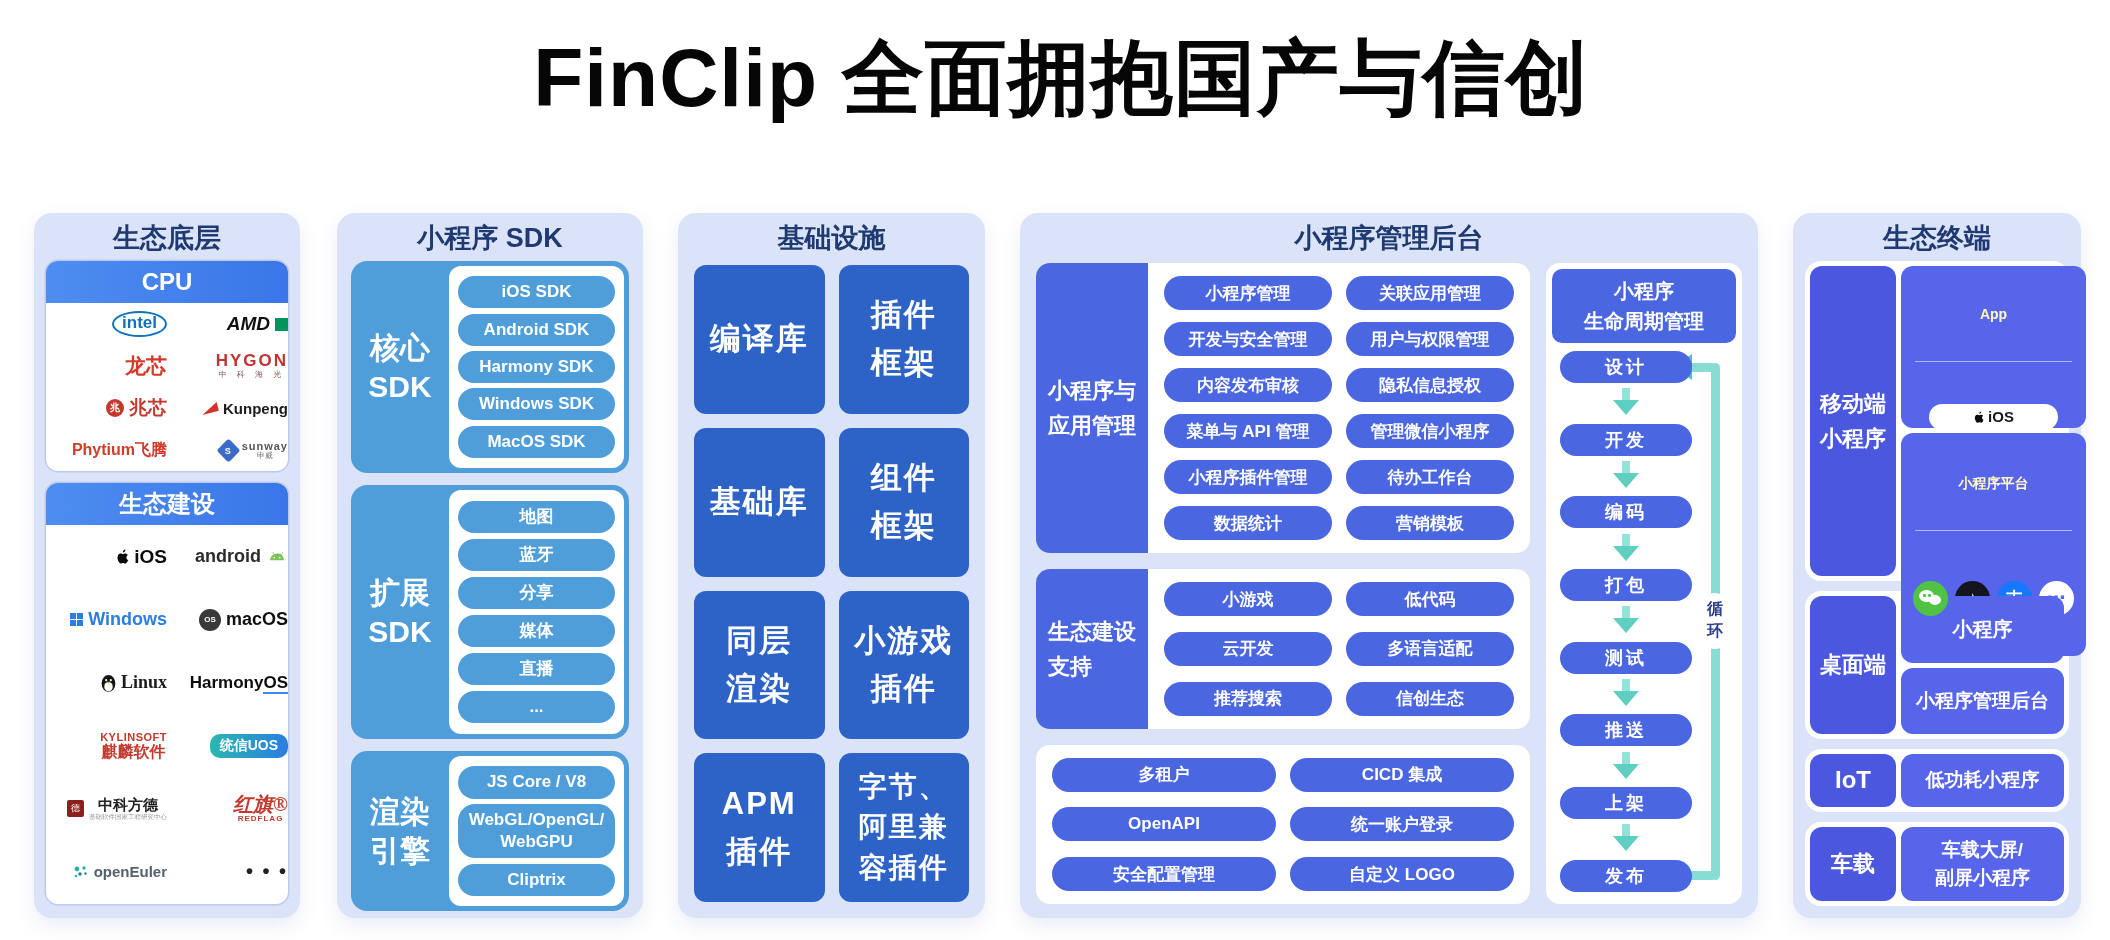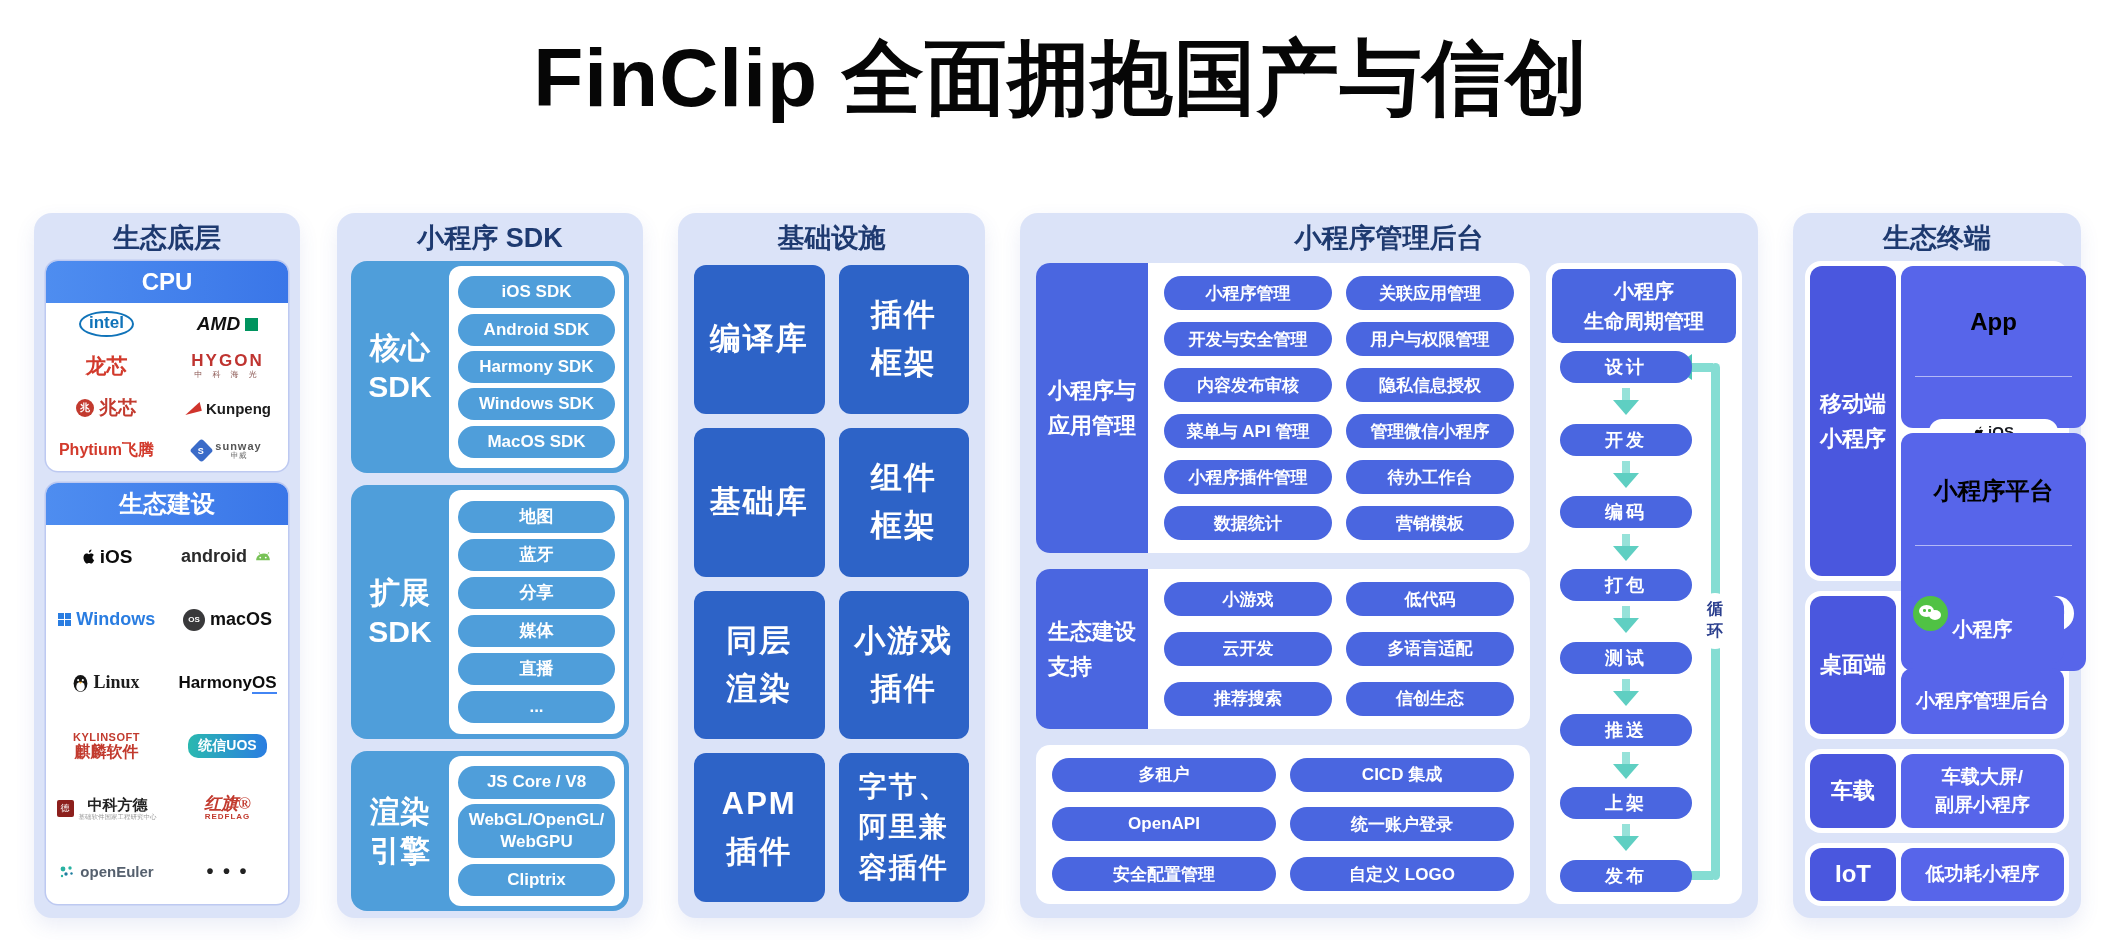--- a/index.html
+++ b/index.html
@@ -16,21 +16,21 @@
   #col-term  { left:1793px; width:288px; }
   .col-title { height:48px; line-height:50px; text-align:center; font-size:27px; font-weight:800; color:#1e3a70; }
 
   
   .eco-card { margin:0 12px; background:#fff; border-radius:12px; overflow:hidden; box-shadow:0 0 0 1.5px rgba(80,110,220,.22); }
   .eco-header { height:42px; line-height:42px; text-align:center; color:#fff; font-size:24px; font-weight:700;
                 background:linear-gradient(90deg,#4e8df0,#3a76e8); }
   .logo-grid { display:grid; grid-template-columns:1fr 1fr; }
   .cpu-grid .cell { height:42px; }
   .os-grid  .cell { height:63px; }
-  .cell { display:flex; align-items:center; justify-content:center; gap:5px; overflow:hidden; }
+  .cell { display:flex; align-items:center; justify-content:flex-end; gap:5px; overflow:hidden; }
   .stack { display:flex; flex-direction:column; align-items:center; line-height:1.1; }
 
   .lg-intel { color:#1073b9; font-size:17px; font-weight:600; border:2px solid #1073b9; border-radius:50%; padding:0 8px 2px; }
   .lg-amd { color:#111; font-size:19px; font-weight:800; font-style:italic; }
   .amd-sq { width:13px; height:13px; background:#00945f; display:inline-block; }
   .lg-loongson { color:#d23a2c; font-size:21px; font-weight:900; }
   .lg-hygon { color:#bf3430; font-size:17px; font-weight:800; letter-spacing:2px; }
   .lg-hygon-sub { color:#8a5550; font-size:8px; letter-spacing:4px; }
   .zx-badge { width:18px; height:18px; border-radius:50%; background:#c23a2e; color:#fff; font-size:10px; font-weight:700;
               display:inline-flex; align-items:center; justify-content:center; }
@@ -56,21 +56,21 @@
   .lg-harmony { color:#0c0c0c; font-size:17px; font-weight:700; }
   .lg-harmony b { border-bottom:2.5px solid #4285f4; font-weight:700; }
   .lg-kylin1 { color:#c23a2e; font-size:11px; font-weight:800; letter-spacing:.5px; }
   .lg-kylin2 { color:#c23a2e; font-size:16px; font-weight:800; }
   .lg-uos { background:linear-gradient(90deg,#2ab8b0,#2a7de1); color:#fff; font-size:14px; font-weight:700;
             border-radius:10px; padding:3px 10px; }
   .fd-badge { width:17px; height:17px; background:#8c1f1c; color:#fff; font-size:9px; display:inline-flex;
               align-items:center; justify-content:center; border-radius:2px; }
   .lg-fangde { color:#222; font-size:15px; font-weight:700; font-family:"Liberation Serif","DejaVu Serif",serif; }
   .lg-fangde-sub { color:#999; font-size:6.5px; }
-  .lg-redflag { color:#c23a2e; font-size:17px; font-weight:800; font-style:italic; font-family:"Liberation Serif","DejaVu Serif",serif; }
+  .lg-redflag { color:#c23a2e; font-size:20px; font-weight:800; font-style:italic; font-family:"Liberation Serif","DejaVu Serif",serif; }
   .lg-redflag-sub { color:#c23a2e; font-size:8px; font-weight:700; letter-spacing:1px; }
   .lg-euler { color:#55606e; font-size:15px; font-weight:700; }
   .lg-more { color:#222; font-size:20px; font-weight:900; letter-spacing:2px; }
 
   
   .sdk-group { margin:0 14px 12px; background:#4f9eda; border-radius:16px; display:flex; overflow:hidden; }
   .sdk-g1 { height:212px; } .sdk-g2 { height:254px; } .sdk-g3 { height:160px; }
   .sdk-label { width:98px; flex:none; display:flex; align-items:center; justify-content:center; color:#fff;
                font-size:30px; font-weight:800; white-space:pre-line; text-align:center; line-height:1.3; }
   .sdk-panel { flex:1; background:#fff; border-radius:12px; margin:5px 5px 5px 0; padding:5px 9px;
@@ -123,21 +123,21 @@
   .term-r1 { height:320px; } .term-r2 { height:148px; } .term-r3 { height:84px; } .term-r4 { height:63px; }
   .term-label { width:86px; flex:none; background:#4a57de; border-radius:12px; color:#fff; font-size:22px; font-weight:700;
                 display:flex; align-items:center; justify-content:center; text-align:center;
                 white-space:pre-line; line-height:1.6; }
   .term-cards { flex:1; display:flex; flex-direction:column; gap:5px; }
   .term-card { background:#5765ea; border-radius:12px; color:#fff; font-weight:700; flex:1;
                display:flex; align-items:center; justify-content:center; text-align:center;
                white-space:pre-line; line-height:1.5; font-size:20px; }
   .app-card { flex:none; height:162px; display:block; padding:8px 12px; }
   .plat-card { display:block; padding:10px 12px; }
-  .tc-title { text-align:center; font-size:24px; font-weight:700; color:#000000; }
+  .tc-title { text-align:center; font-size:14px; font-weight:700; color:#fef9c3; }
   .tc-divider { border-top:1px solid rgba(255,255,255,.55); margin:6px 2px; }
   .os-pill { background:#fff; border-radius:13px; height:26px; margin:6px 16px; color:#15181f; font-size:15px; font-weight:700;
              display:flex; align-items:center; justify-content:center; gap:4px; }
   .os-pill .lg-harmony { font-size:14px; }
   .plat-icons { display:flex; align-items:center; justify-content:center; gap:7px; margin-top:14px; }
   .plat-ic { width:35px; height:35px; border-radius:50%; display:flex; align-items:center; justify-content:center;
              font-size:18px; font-weight:700; }
   .ic-wechat { background:#50c244; position:relative; }
   .ic-wechat .b1 { position:absolute; left:6px; top:9px; width:15px; height:12px; background:#fff; border-radius:50%; }
   .ic-wechat .b2 { position:absolute; left:16px; top:14px; width:12px; height:10px; background:#fff; border-radius:50%; }
@@ -465,29 +465,29 @@
     </div>
 
     <div class="term-row term-r2">
       <div class="term-label">桌面端</div>
       <div class="term-cards">
         <div class="term-card">小程序</div>
         <div class="term-card" style="font-size:19px;">小程序管理后台</div>
       </div>
     </div>
 
+    <div class="term-row term-r4">
+      <div class="term-label" style="font-size:24px;">IoT</div>
+      <div class="term-cards">
+        <div class="term-card" style="font-size:19px;">低功耗小程序</div>
+      </div>
+    </div>
+
     <div class="term-row term-r3">
       <div class="term-label">车载</div>
       <div class="term-cards">
         <div class="term-card" style="font-size:19px;">车载大屏/
 副屏小程序</div>
       </div>
     </div>
-
-    <div class="term-row term-r4">
-      <div class="term-label" style="font-size:24px;">IoT</div>
-      <div class="term-cards">
-        <div class="term-card" style="font-size:19px;">低功耗小程序</div>
-      </div>
-    </div>
   </div>
 
 </div>
 
 </body></html>

